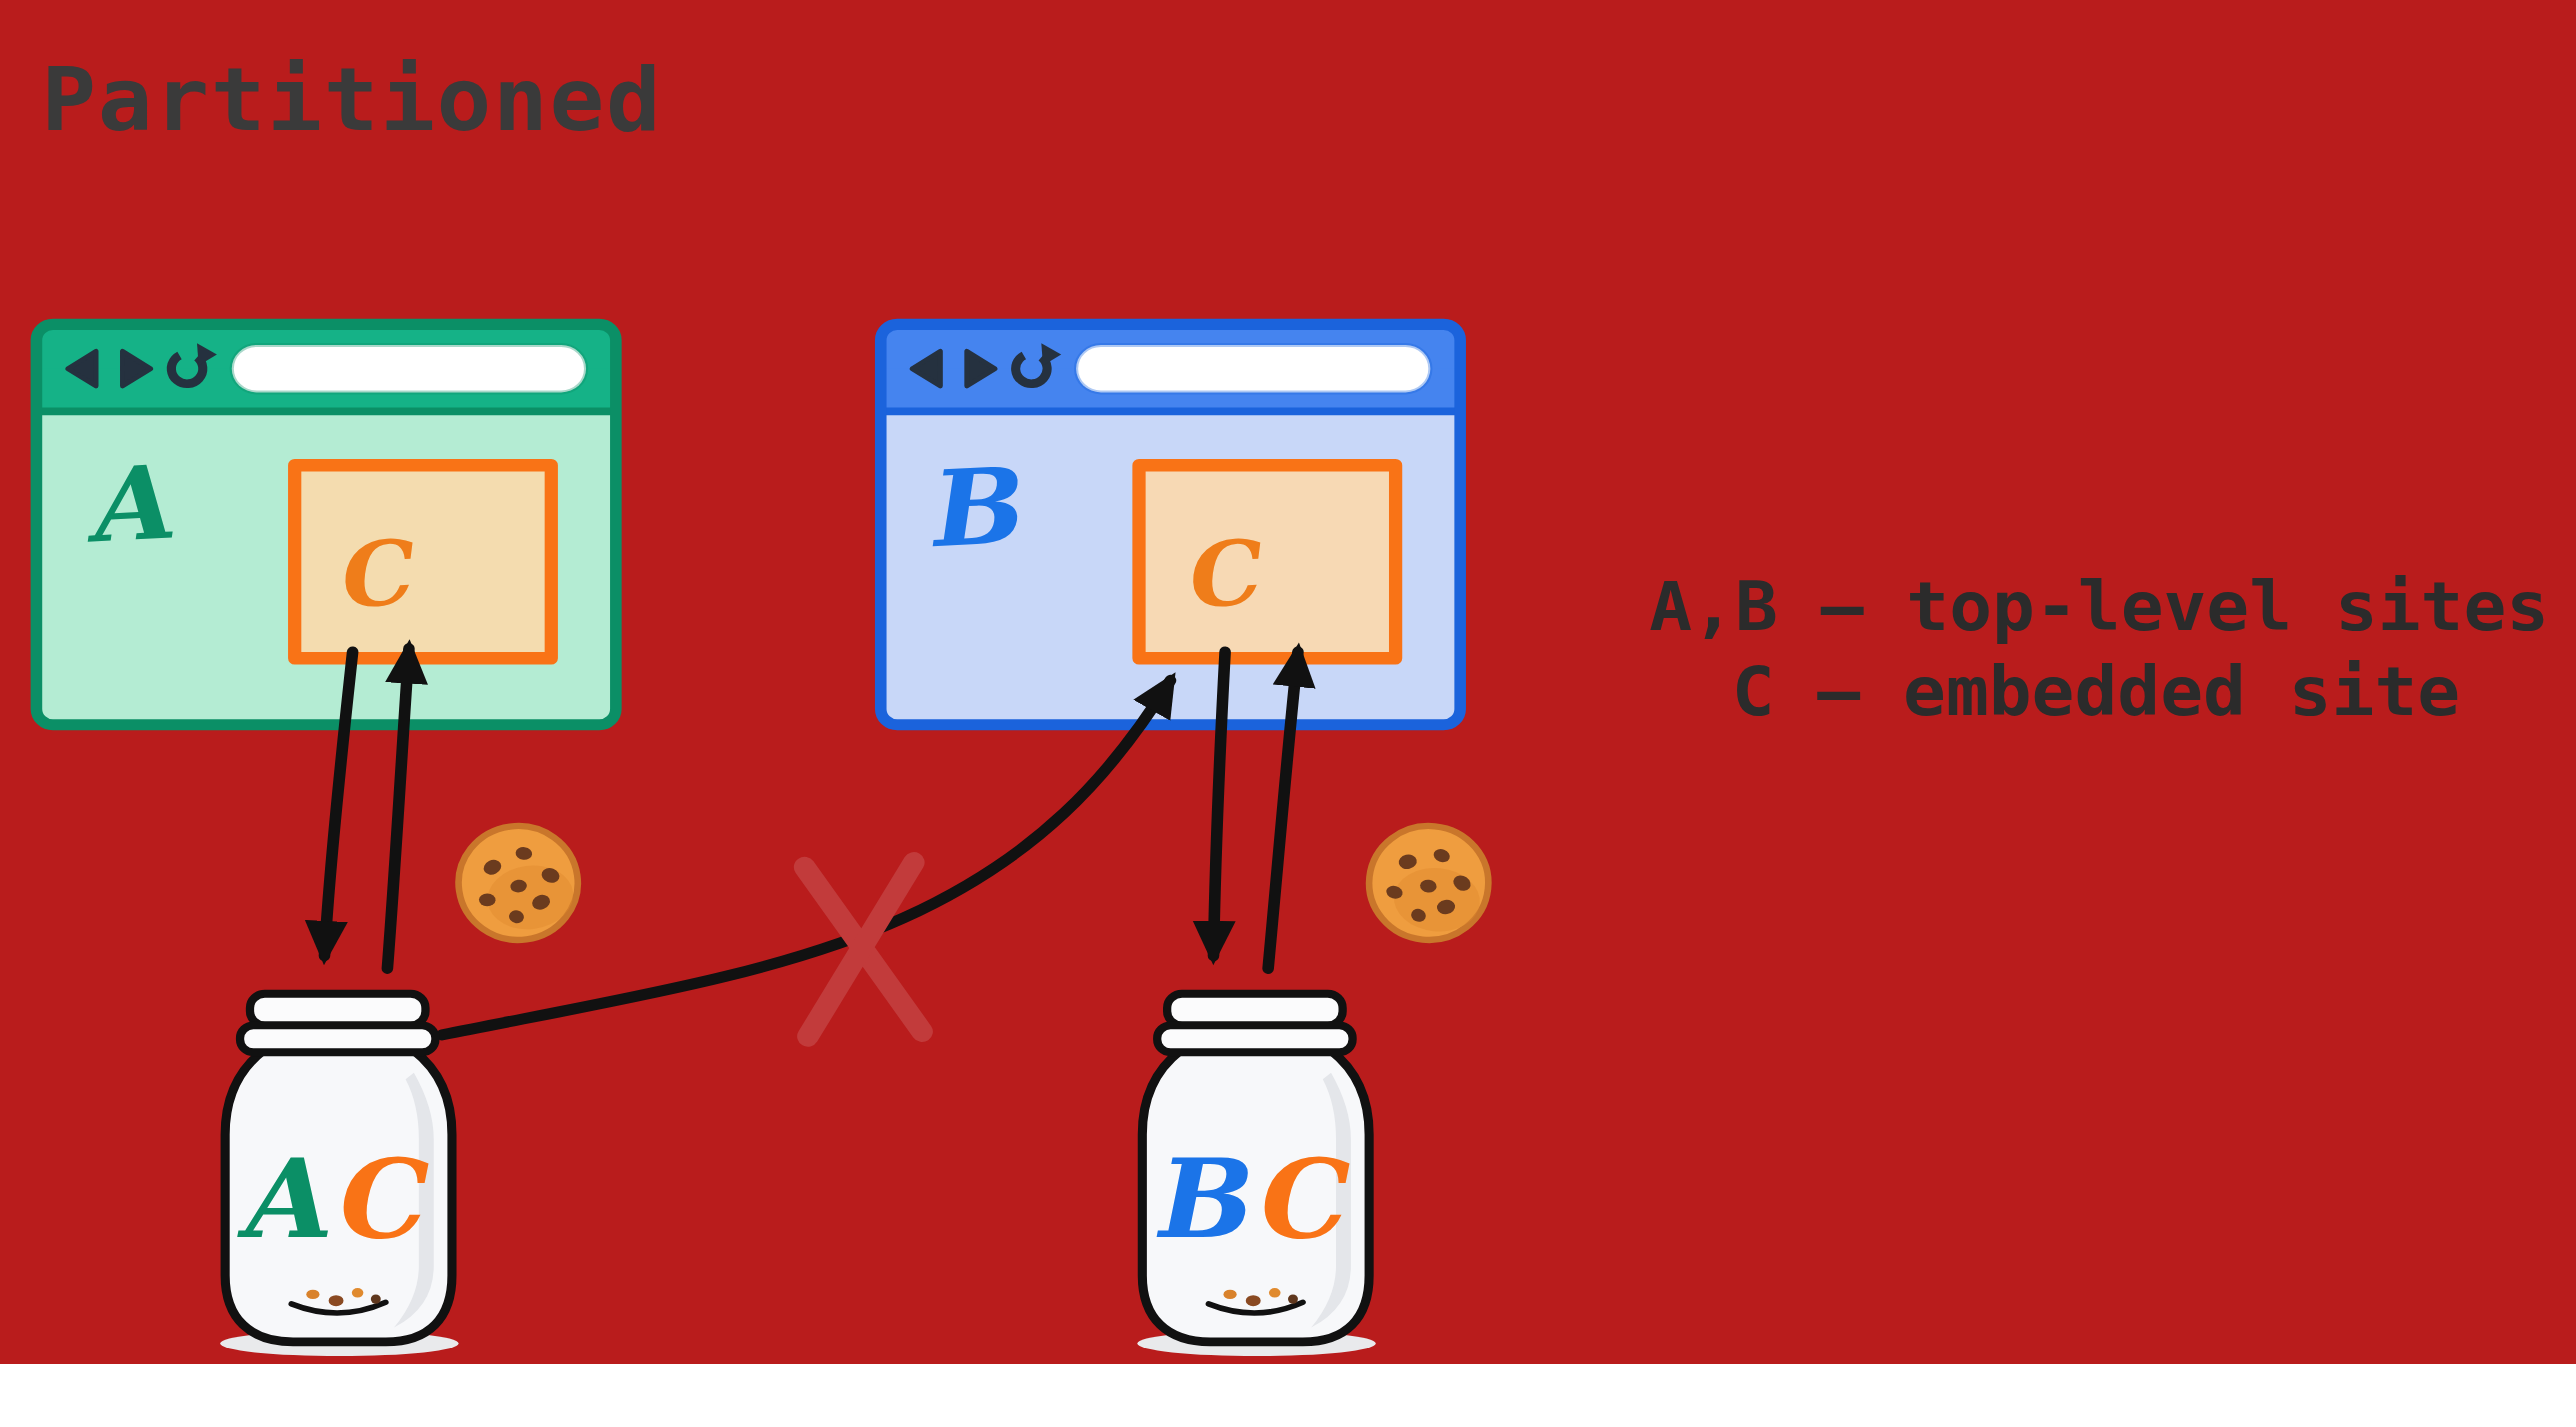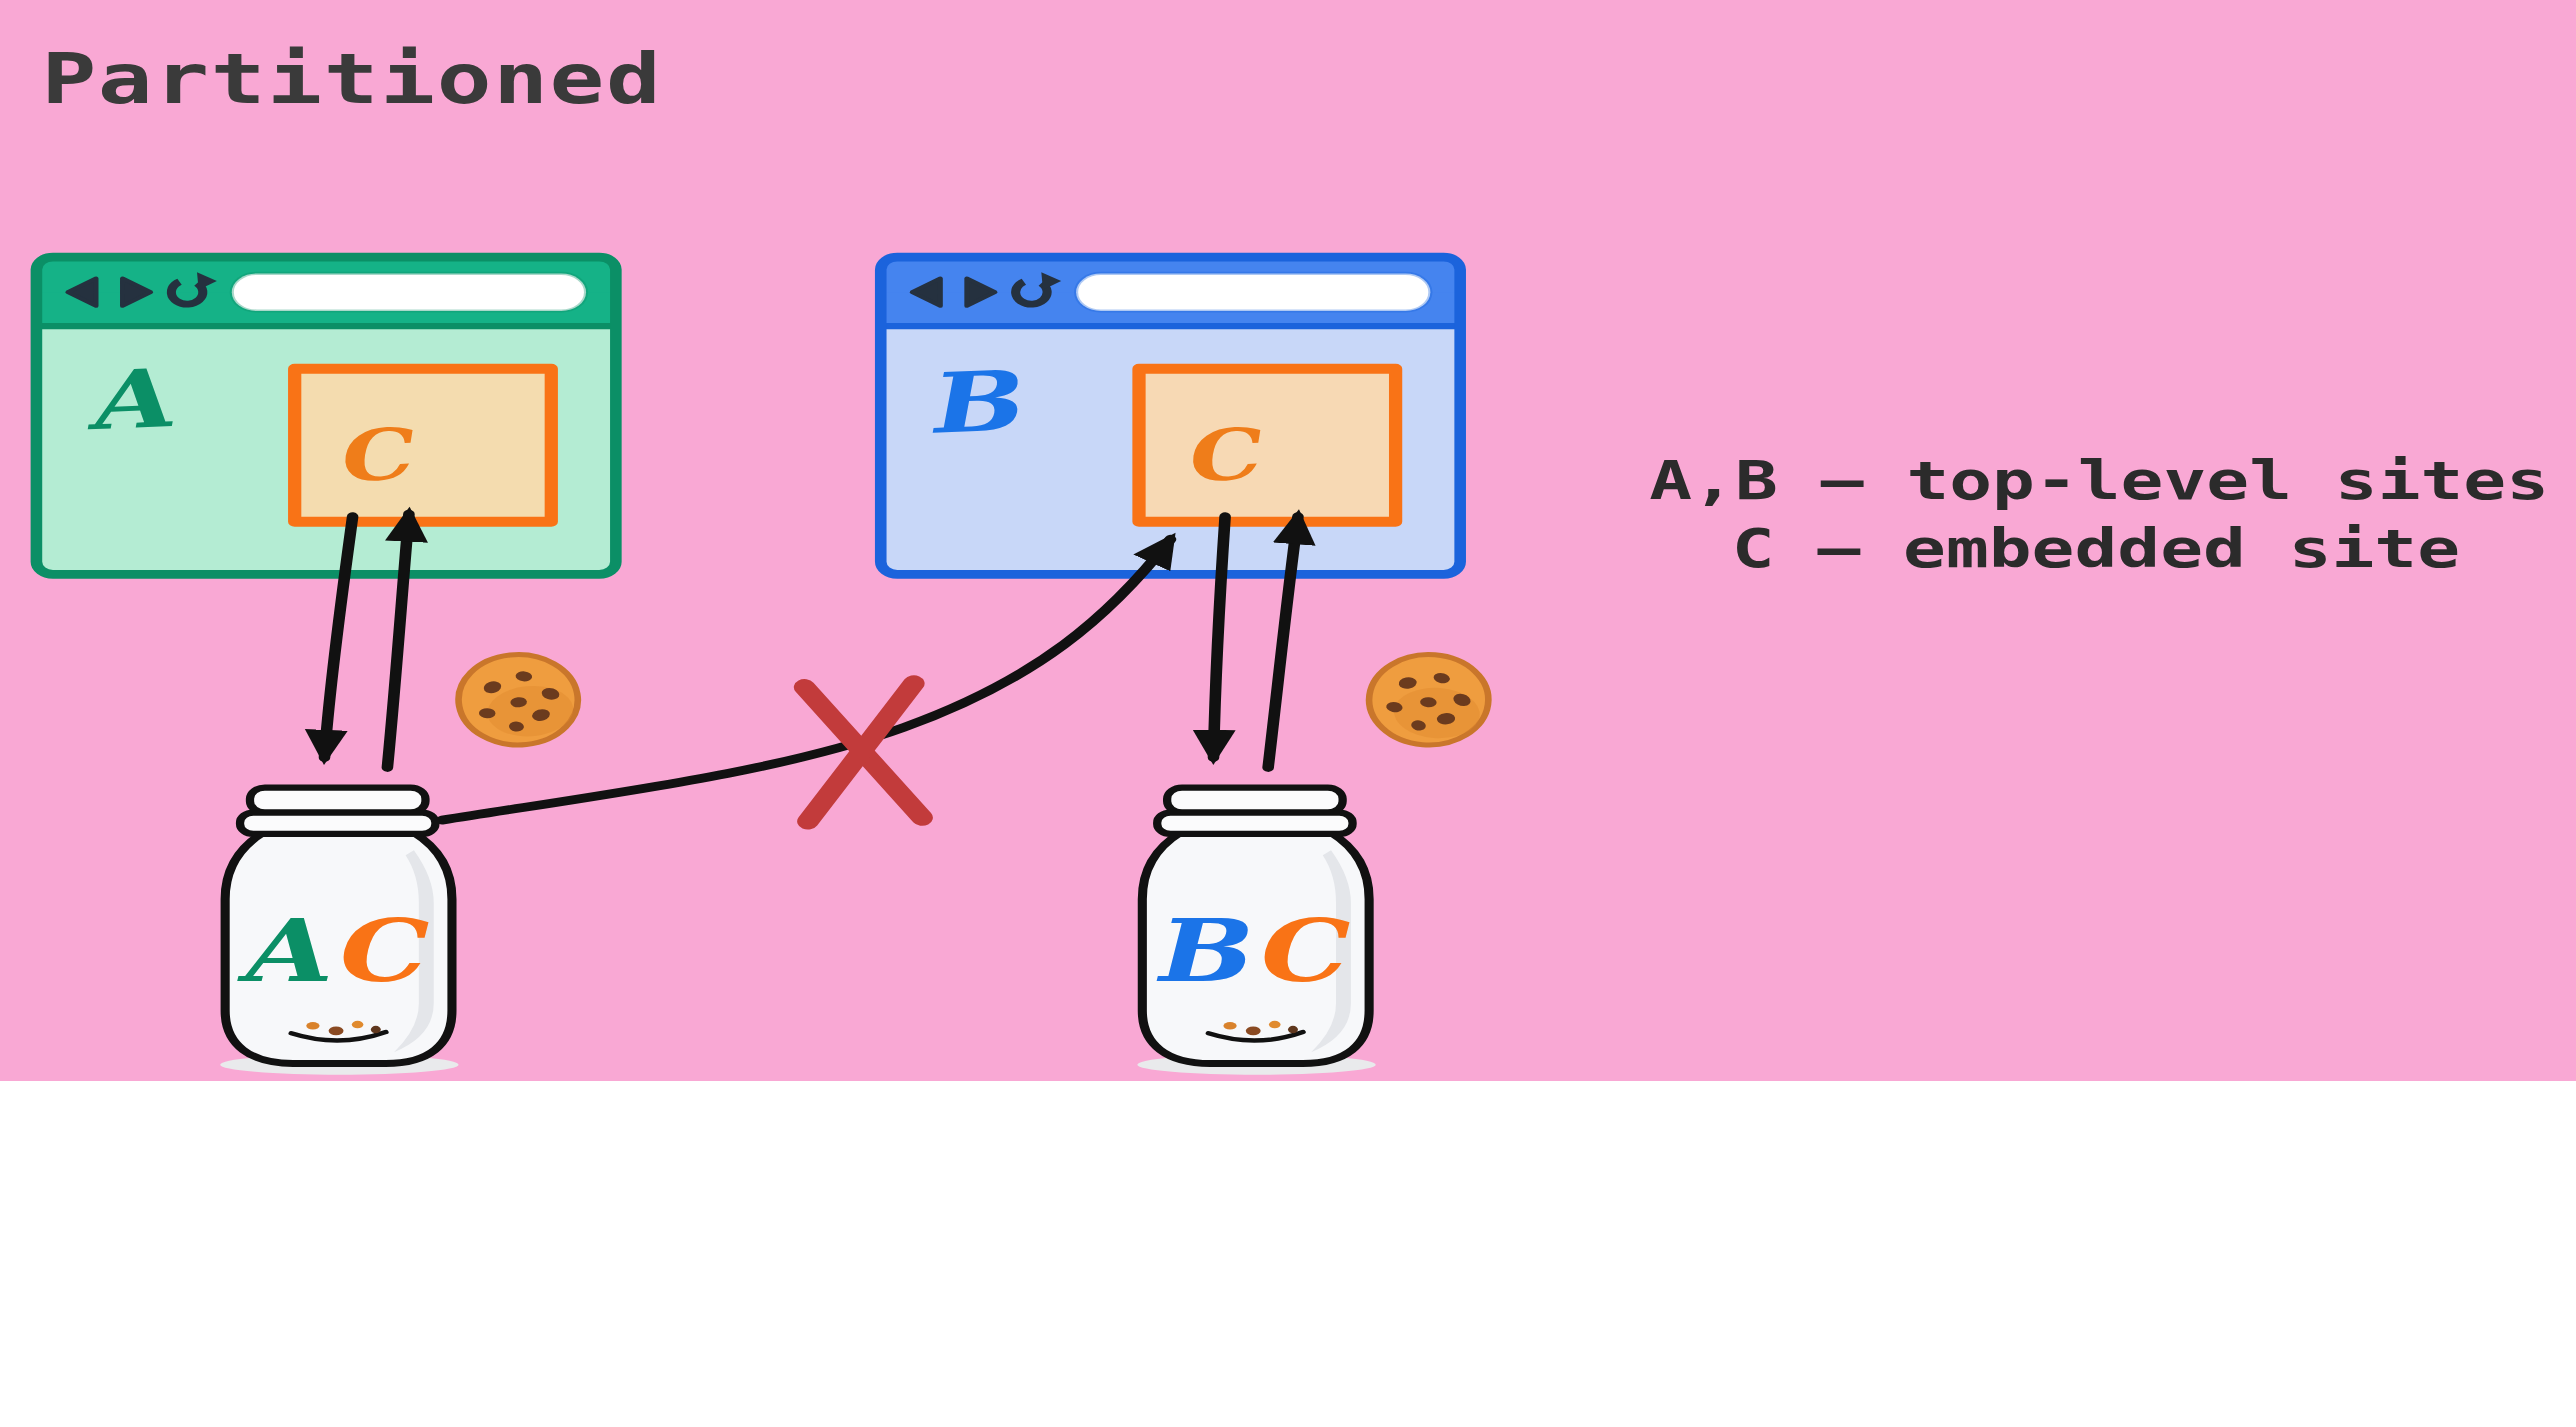--- a/index.html
+++ b/index.html
@@ -1,16 +1,16 @@
 <!DOCTYPE html>
 <html style="font-size:14.2px"><head>
 <meta charset="utf-8">
 <style>
   html,body{margin:0;padding:0;background:#ffffff;}
-  .stage{position:relative;width:2576px;height:1081px;background:#f9a8d4;overflow:hidden;}
+  .stage{position:relative;width:2576px;height:1364px;background:#b91c1c;overflow:hidden;}
   .stage svg{display:block;width:100%;height:100%;}
   .title-text{font-family:"DejaVu Sans Mono",monospace;font-weight:700;letter-spacing:1px;}
   .legend-text{font-family:"DejaVu Sans Mono",monospace;font-weight:700;}
   .hand{font-family:"DejaVu Serif",serif;font-style:italic;font-weight:700;}
   .flow{fill:none;stroke-linecap:round;}
 </style>
 </head>
 <body>
 
 <div class="stage">

